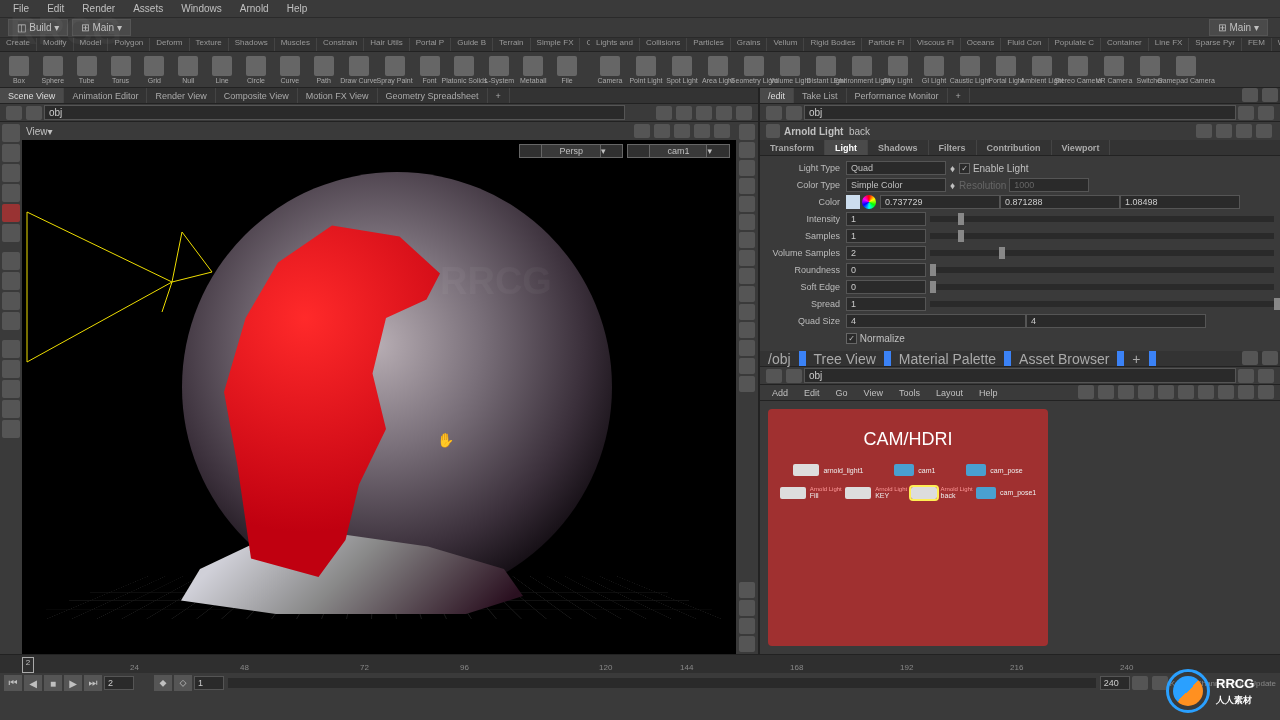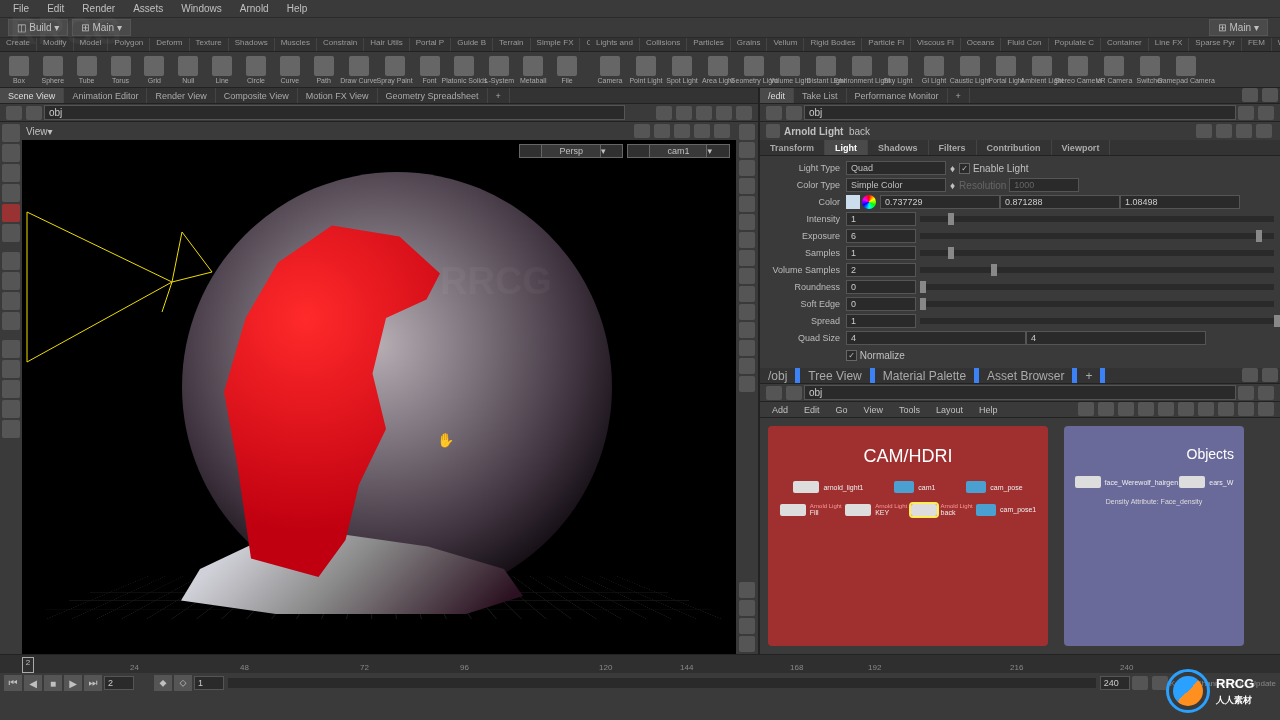--- a/index.html
+++ b/index.html
@@ -50,27 +50,27 @@
   
   .param-head { background: #3a3a3a; height: 18px; display: flex; align-items: center; padding: 0 6px; }
   .param-head .ic2 { width: 14px; height: 14px; background: #555; margin-right: 4px; border-radius: 2px; }
   .param-tabs { display: flex; background: #333; height: 16px; border-bottom: 1px solid #222; font-weight: bold; }
   .param-tabs span { padding: 0 10px; font-size: 9px; line-height: 16px; color: #aaa; border-right: 1px solid #444; }
   .param-tabs span.active { background: #4a4a4a; color: #fff; }
   .param-body { background: #3a3a3a; padding: 4px 6px; }
   .p-row { display: flex; align-items: center; height: 16px; margin-bottom: 1px; }
   .p-label { width: 80px; text-align: right; padding-right: 6px; color: #bbb; font-size: 9px; }
   .p-sel { background: #2a2a2a; border: 1px solid #555; padding: 0 4px; height: 14px; font-size: 9px; width: 100px; display: inline-flex; align-items: center; }
-  .p-num { background: #2a2a2a; border: 1px solid #555; padding: 0 4px; height: 14px; font-size: 9px; width: 70px; color: #ccc; }
+  .p-num { background: #2a2a2a; border: 1px solid #555; padding: 0 4px; height: 14px; font-size: 9px; width: 80px; color: #ccc; }
   .p-slider { flex: 1; height: 6px; background: #2a2a2a; margin-left: 4px; position: relative; }
   .p-slider .kn { position: absolute; width: 6px; height: 12px; background: #888; top: -3px; }
   .cb { width: 11px; height: 11px; border: 1px solid #666; background: #2a2a2a; display: inline-block; text-align: center; font-size: 8px; line-height: 9px; }
   
   .net-tabs2 { display: flex; background: #333; height: 16px; border-bottom: 1px solid #222; }
-  .net-tabs2 span { padding: 0 8px; font-size: 12px; line-height: 16px; border-right: 5px solid #3b82f6; color: #aaa; text-align: right; }
+  .net-tabs2 span { padding: 0 8px; font-size: 14px; line-height: 16px; border-right: 7px solid #3b82f6; color: #aaa; text-align: right; }
   .net-menu { display: flex; background: #3a3a3a; height: 16px; padding: 0 4px; border-bottom: 1px solid #222; }
   .net-menu span { padding: 0 8px; font-size: 9px; line-height: 16px; }
   .net-view { flex: 1; background: #3a3a3a; display: flex; overflow: hidden; }
   .net-box { margin: 8px; padding: 20px 10px 10px 10px; border-radius: 4px; }
   .net-box.red { background: #a03030; width: 280px; }
   .net-box.pur { background: #6a6a9a; width: 180px; }
   .net-title { text-align: center; font-size: 18px; color: #fff; margin-bottom: 14px; font-weight: 400; }
   .node-row { display: flex; justify-content: space-around; margin-bottom: 10px; }
   .node { display: flex; align-items: center; }
   .node .nd { width: 26px; height: 12px; background: #ddd; border-radius: 2px; margin-right: 4px; position: relative; }
@@ -434,27 +434,20 @@
         <span style="width:14px;height:14px;border-radius:50%;background:conic-gradient(red,yellow,lime,cyan,blue,magenta,red);margin-right:4px;display:inline-block"></span>
         <input class="p-num" style="width: 120px;" value="0.737729">
         <input class="p-num" style="width: 120px;" value="0.871288">
         <input class="p-num" style="width: 120px;" value="1.08498">
       </div>
       <div class="p-row">
           <div class="p-label">Intensity</div>
           <input class="p-num" value="1" style="">
           <div class="p-slider">
             <div class="kn" style="left:8%"></div>
-          </div>
-        </div>
-      <div class="p-row">
-          <div class="p-label">Exposure</div>
-          <input class="p-num" value="6" style="">
-          <div class="p-slider">
-            <div class="kn" style="left:95%"></div>
           </div>
         </div>
       <div class="p-row">
           <div class="p-label">Samples</div>
           <input class="p-num" value="1" style="">
           <div class="p-slider">
             <div class="kn" style="left:8%"></div>
           </div>
         </div>
       <div class="p-row">
@@ -576,53 +569,35 @@
               </div>
             </div>
             <div class="node">
               <div class="nd cam"></div>
               <div>
                 <div class="lb2">cam_pose1</div>
               </div>
             </div>
           </div>
       </div>
-      <div class="net-box pur">
-        <div class="net-title" style="font-size:14px;text-align:right">Objects</div>
-        <div class="node-row" id="nr3">
-            <div class="node">
-              <div class="nd "></div>
-              <div>
-                <div class="lb2">face_Werewolf_hairgen</div>
-              </div>
-            </div>
-            <div class="node">
-              <div class="nd "></div>
-              <div>
-                <div class="lb2">ears_W</div>
-              </div>
-            </div>
-          </div>
-        <div style="font-size:7px;color:#ddd;text-align:center">Density Attribute: Face_density</div>
-      </div>
     </div>
   </div>
 </div>
 
 <div class="timeline">
   <div class="tl-ruler" id="ruler">
     <div style="position:absolute;left:22px;bottom:0;width:12px;height:16px;border:1px solid #aaa;font-size:8px;text-align:center">2</div>
   <span style="left: 130px;">24</span>
       <span style="left: 240px;">48</span>
       <span style="left: 360px;">72</span>
       <span style="left: 460px;">96</span>
       <span style="left: 599px;">120</span>
       <span style="left: 680px;">144</span>
       <span style="left: 790px;">168</span>
-      <span style="left: 868px;">192</span>
+      <span style="left: 900px;">192</span>
       <span style="left: 1010px;">216</span>
       <span style="left: 1120px;">240</span>
     </div>
   <div class="tl-ctrl">
     <div class="pb">⏮</div>
     <div class="pb">◀</div>
     <div class="pb">■</div>
     <div class="pb">▶</div>
     <div class="pb">⏭</div>
     <input class="tl-num" value="2" style="">

